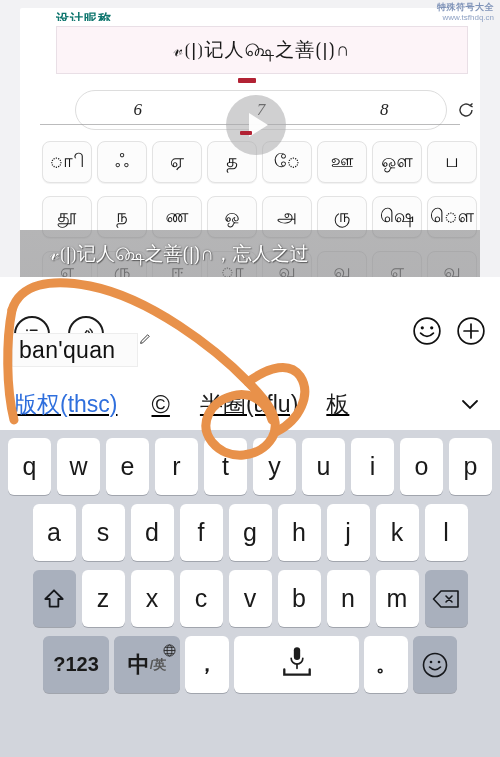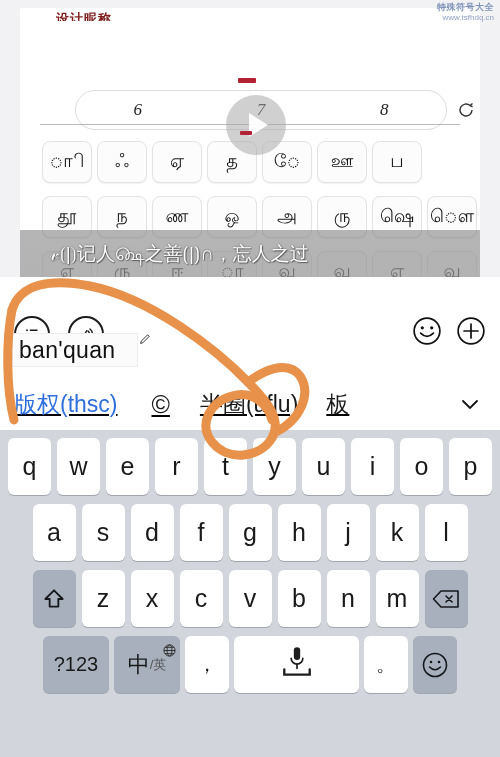--- a/index.html
+++ b/index.html
@@ -23,21 +23,21 @@
   }
   .wm-top {
     position: absolute; right: 6px; top: 2px; text-align: right;
     line-height: 1.25; z-index: 40; pointer-events: none;
   }
   .wm-top .l1 { font-size: 9px; color: #7f93b8; letter-spacing: .5px; font-weight: bold;}
   .wm-top .l2 { font-size: 8px; color: #8fa2c4; }
 
   .field-label {
     position: absolute; left: 36px; top: 2px;
-    font-size: 13px; color: #7f1d1d; font-weight: bold;
+    font-size: 13px; color: #0f766e; font-weight: bold;
     height: 11px; overflow: hidden; letter-spacing: 1px;
   }
   .nick-box {
     position: absolute; left: 36px; top: 18px; width: 412px; height: 48px;
     background: #fdf4f8; border: 1px solid #e9dfe6;
     display: flex; align-items: center; justify-content: center;
   }
   .nick-text { font-size: 19px; color: #1a1a1a; letter-spacing: 1px; white-space: nowrap; }
 
   .num-row {
@@ -131,21 +131,21 @@
   
   .kb {
     position: absolute; left: 0; top: 430px; width: 500px; height: 327px;
     background: #d2d5dc;
     padding-top: 8px;
   }
   .kb-row { display: flex; justify-content: center; align-items: center; margin-bottom: 9px; }
   .kb-row.r1 { gap: 6px; padding: 0 4px; }
   .kb-row.r2 { gap: 6px; padding: 0 4px; }
   .kb-row.r3 { gap: 6px; padding: 0 4px; }
-  .kb-row.r4 { gap: 5px; padding: 0 4px; margin-bottom: 0; }
+  .kb-row.r4 { gap: 5px; padding: 0 4px; margin-bottom: 0; font-weight: bold; }
   .key {
     background: #ffffff; border-radius: 6px;
     display: flex; align-items: center; justify-content: center;
     font-size: 25px; color: #1a1a1a;
     box-shadow: 0 1px 0 rgba(120,125,135,.55);
   }
   .kb-row.r1 .key { width: 43px; height: 57px; }
   .kb-row.r2 .key { width: 43px; height: 57px; }
   .kb-row.r3 .key { width: 43px; height: 57px; }
   .key.fn { background: #a9b0bd; }
@@ -175,40 +175,44 @@
 </head>
 <body>
 
 <div class="screen">
 
   <div class="video-area">
     <div class="video-inner">
 
       <div class="field-label">设计昵称</div>
 
+      <div class="nick-box">
+        <span class="nick-text">𝓋⟮|⟯记人௸之善⟮|⟯∩</span>
+      </div>
 
       <div class="num-row">
         <span>6</span>
         <span>7</span>
         <span>8</span>
       </div>
       <div class="refresh-icon">
         <svg viewBox="0 0 20 20" width="20" height="20" fill="none" stroke="#333" stroke-width="1.4">
           <path d="M16 10a6 6 0 1 1-2-4.5"></path>
             <path d="M16.5 3.5 L14 5.6 L16.6 6.8" stroke-linejoin="round"></path>
         </svg>
       </div>
 
       <div class="sym-row r1">
         <div class="sym-key">ாி</div>
         <div class="sym-key">ஃ</div>
         <div class="sym-key">ஏ</div>
         <div class="sym-key">த</div>
         <div class="sym-key">ே</div>
         <div class="sym-key">ஊ</div>
+        <div class="sym-key">ஒள</div>
         <div class="sym-key">ப</div>
       </div>
 
       <div class="sym-row r2">
         <div class="sym-key">தூ</div>
         <div class="sym-key">ந</div>
         <div class="sym-key">ண</div>
         <div class="sym-key">ஒ</div>
         <div class="sym-key">அ</div>
         <div class="sym-key">ரு</div>

